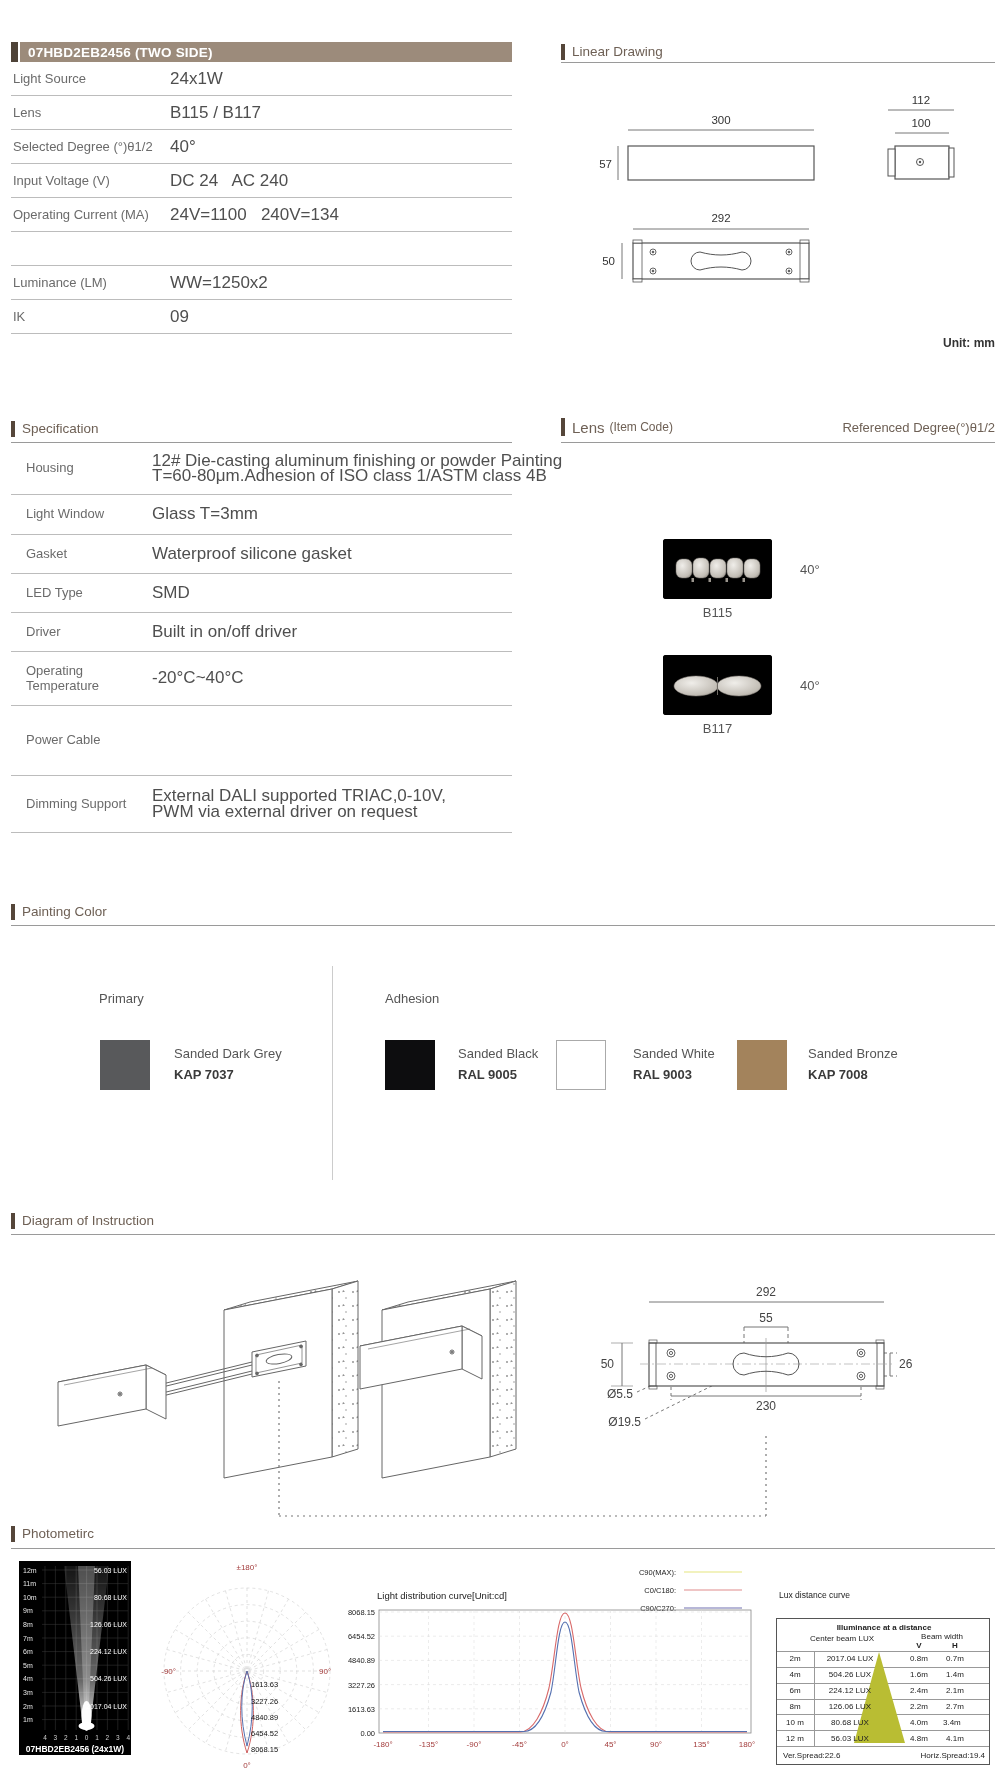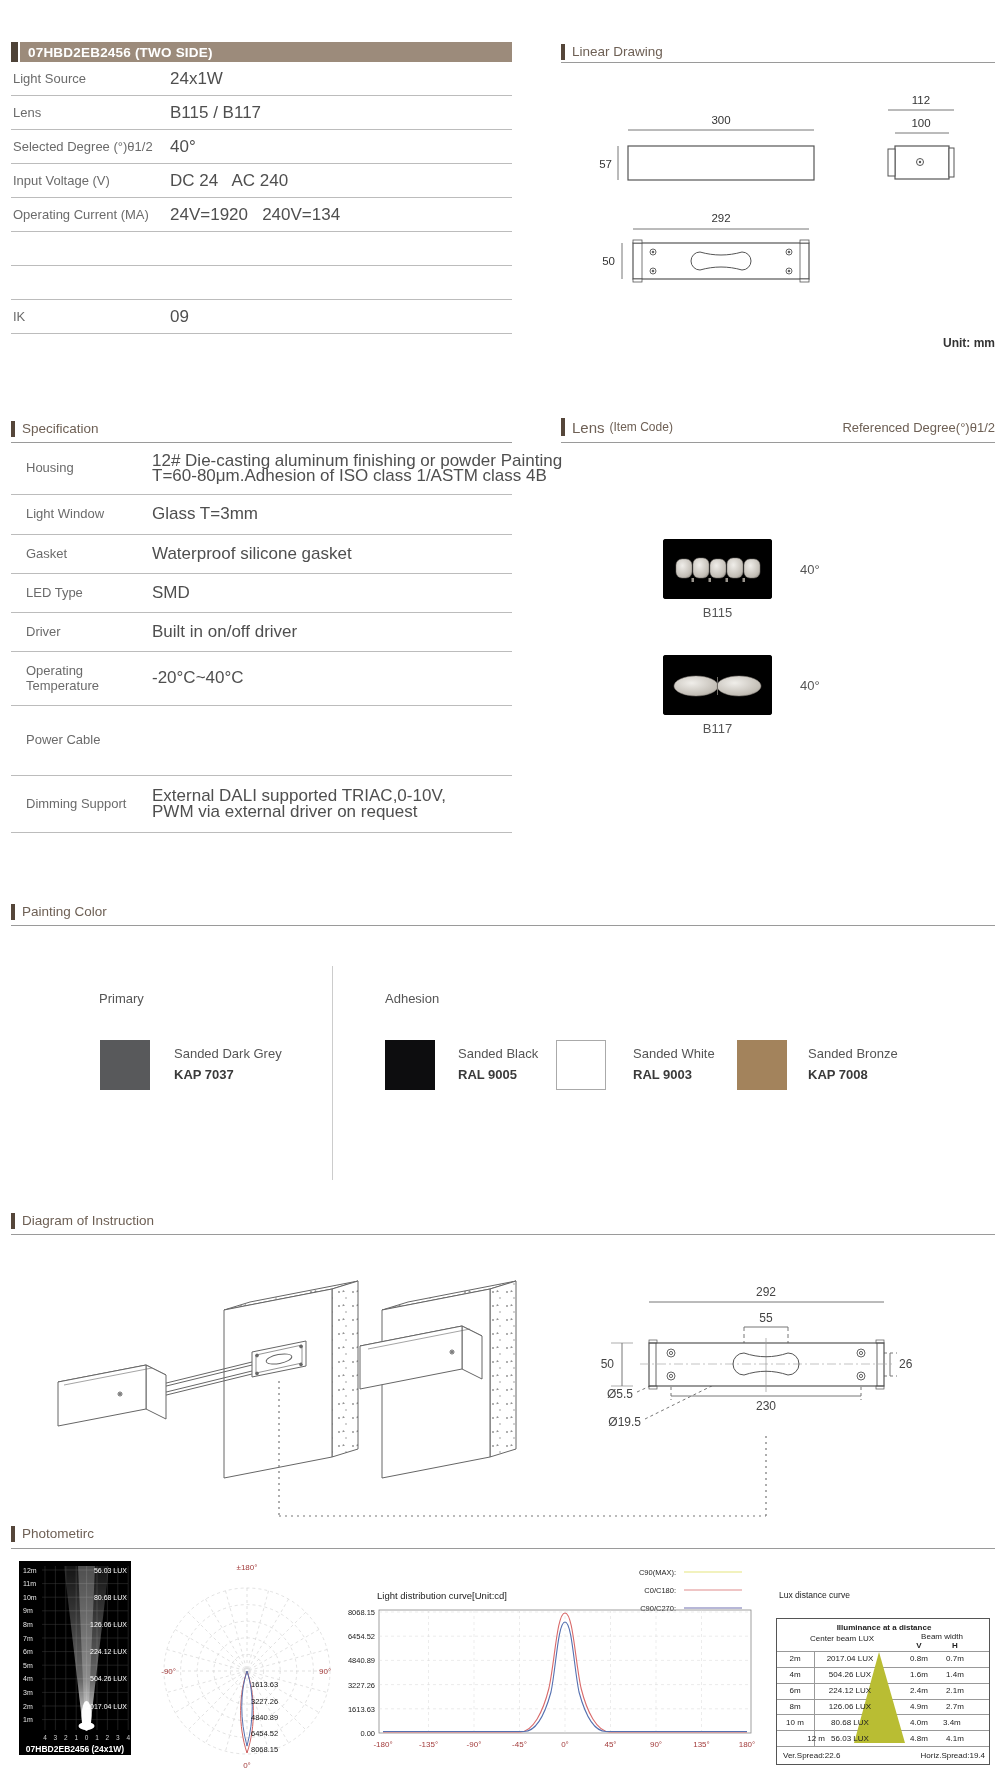--- a/index.html
+++ b/index.html
@@ -66,24 +66,28 @@
     <div class="val">40°</div>
   </div>
   <div class="sep" style="left:11px;top:163px;width:501px"></div>
   <div class="trow" style="left:13px;top:164px;width:496px;height:34px">
     <div class="lbl" style="flex:0 0 157px">Input Voltage (V)</div>
     <div class="val">DC 24   AC 240</div>
   </div>
   <div class="sep" style="left:11px;top:197px;width:501px"></div>
   <div class="trow" style="left:13px;top:198px;width:496px;height:34px">
     <div class="lbl" style="flex:0 0 157px">Operating Current (MA)</div>
-    <div class="val">24V=1920   240V=134</div>
+    <div class="val">24V=1100   240V=134</div>
   </div>
   <div class="sep" style="left:11px;top:231px;width:501px"></div>
   <div class="sep" style="left:11px;top:265px;width:501px"></div>
+  <div class="trow" style="left:13px;top:266px;width:496px;height:34px">
+    <div class="lbl" style="flex:0 0 157px">Luminance (LM)</div>
+    <div class="val">WW=1250x2</div>
+  </div>
   <div class="sep" style="left:11px;top:299px;width:501px"></div>
   <div class="trow" style="left:13px;top:300px;width:496px;height:34px">
     <div class="lbl" style="flex:0 0 157px">IK</div>
     <div class="val">09</div>
   </div>
   <div class="sep" style="left:11px;top:333px;width:501px"></div>
 
   <div class="sec-head" style="left:561px;top:43px">
     <div class="sec-bar"></div>
     <div class="sec-title">Linear Drawing</div>
@@ -592,29 +596,29 @@
       <div class="lt-text" style="left:130px;top:51px;width:24px;text-align:center">1.6m</div>
       <div class="lt-text" style="left:166px;top:51px;width:24px;text-align:center">1.4m</div>
 
       <div class="lt-text" style="left:0;top:67px;width:36px;text-align:center">6m</div>
       <div class="lt-text" style="left:38px;top:67px;width:70px;text-align:center">224.12 LUX</div>
       <div class="lt-text" style="left:130px;top:67px;width:24px;text-align:center">2.4m</div>
       <div class="lt-text" style="left:166px;top:67px;width:24px;text-align:center">2.1m</div>
 
       <div class="lt-text" style="left:0;top:83px;width:36px;text-align:center">8m</div>
       <div class="lt-text" style="left:38px;top:83px;width:70px;text-align:center">126.06 LUX</div>
-      <div class="lt-text" style="left:130px;top:83px;width:24px;text-align:center">4.9m</div>
+      <div class="lt-text" style="left:130px;top:83px;width:24px;text-align:center">2.2m</div>
       <div class="lt-text" style="left:166px;top:83px;width:24px;text-align:center">2.7m</div>
 
       <div class="lt-text" style="left:0;top:99px;width:36px;text-align:center">10 m</div>
       <div class="lt-text" style="left:38px;top:99px;width:70px;text-align:center">80.68 LUX</div>
       <div class="lt-text" style="left:130px;top:99px;width:24px;text-align:center">4.0m</div>
       <div class="lt-text" style="left:166px;top:99px;width:24px;">3.4m</div>
 
-      <div class="lt-text" style="left:12px;top:114.5px;width:36px;text-align:right">12 m</div>
+      <div class="lt-text" style="left:0;top:114.5px;width:36px;text-align:center">12 m</div>
       <div class="lt-text" style="left:38px;top:114.5px;width:70px;text-align:center">56.03 LUX</div>
       <div class="lt-text" style="left:130px;top:114.5px;width:24px;text-align:center">4.8m</div>
       <div class="lt-text" style="left:166px;top:114.5px;width:24px;text-align:center">4.1m</div>
 
       <div class="lt-text" style="left:6px;top:132px;width:100px;text-align:left">Ver.Spread:22.6</div>
       <div class="lt-text" style="left:108px;top:132px;width:100px;text-align:right">Horiz.Spread:19.4</div>
     </div>
   </div>
 
 </div>

